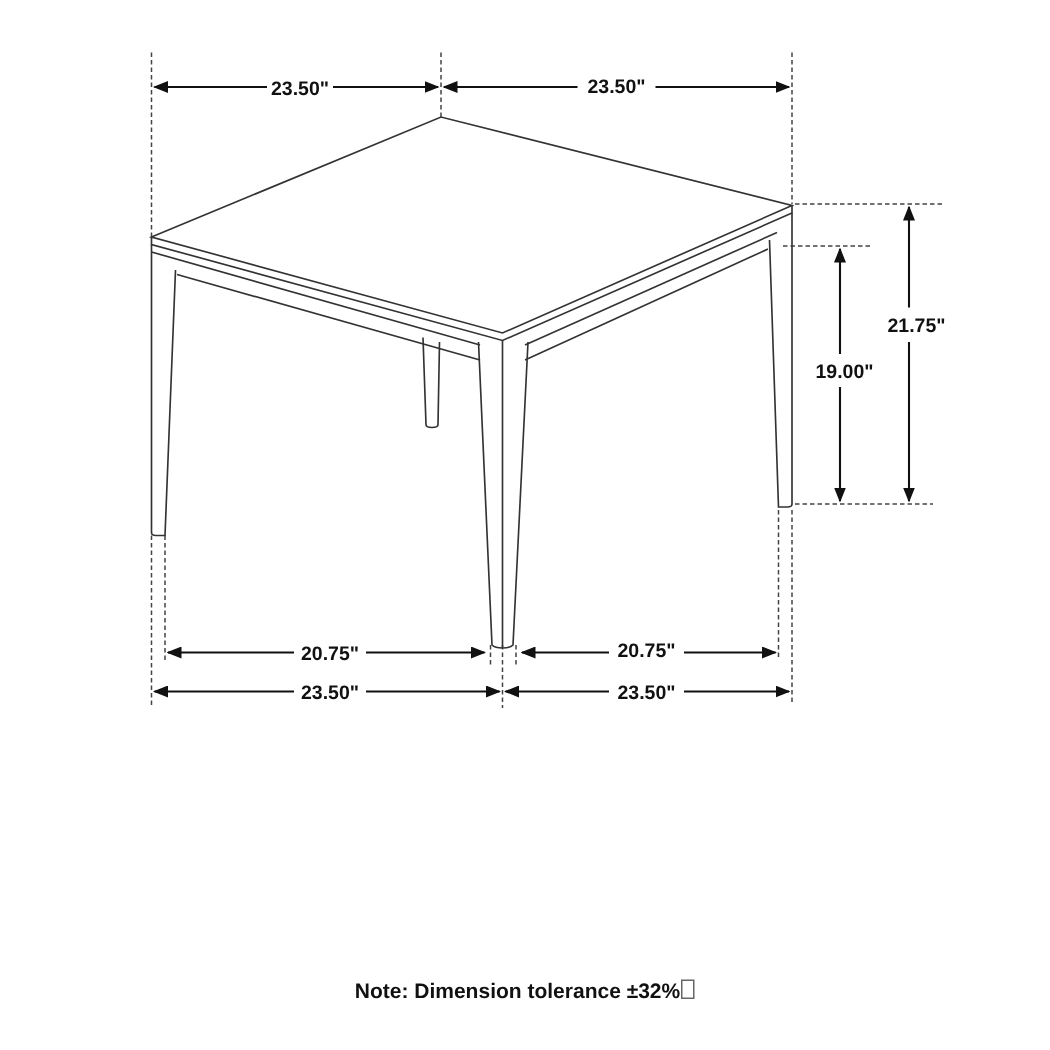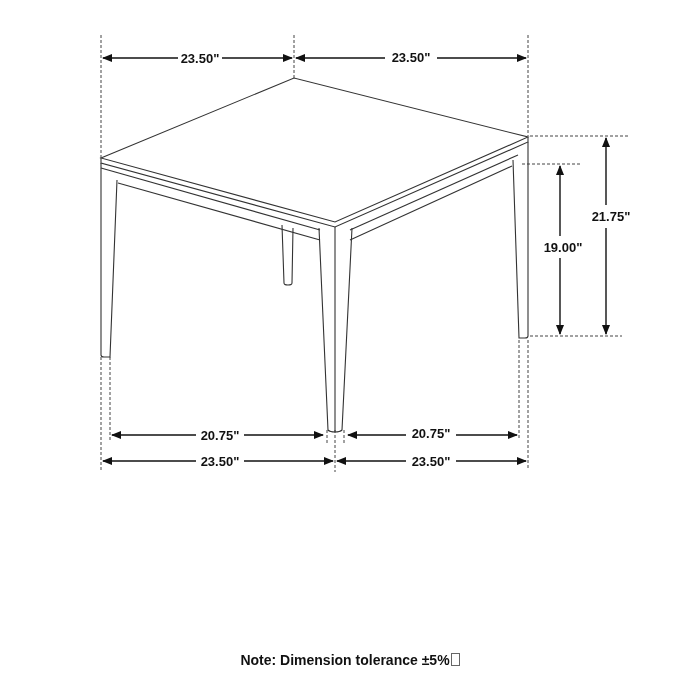--- a/index.html
+++ b/index.html
@@ -88,14 +88,14 @@
   <text class="dim-label" x="411" y="62" text-anchor="middle">23.50"</text>
   <text class="dim-label" x="611" y="221" text-anchor="middle">21.75"</text>
   <text class="dim-label" x="563" y="252" text-anchor="middle">19.00"</text>
   <text class="dim-label" x="220" y="440" text-anchor="middle">20.75"</text>
   <text class="dim-label" x="431" y="438" text-anchor="middle">20.75"</text>
   <text class="dim-label" x="220" y="466" text-anchor="middle">23.50"</text>
   <text class="dim-label" x="431" y="466" text-anchor="middle">23.50"</text>
 </svg>
 
 <div class="note">
-  <span>Note: Dimension tolerance ±5%</span><span class="box"></span>
+  <span>Note: Dimension tolerance ±32%</span><span class="box"></span>
 </div>
 
 </body></html>

